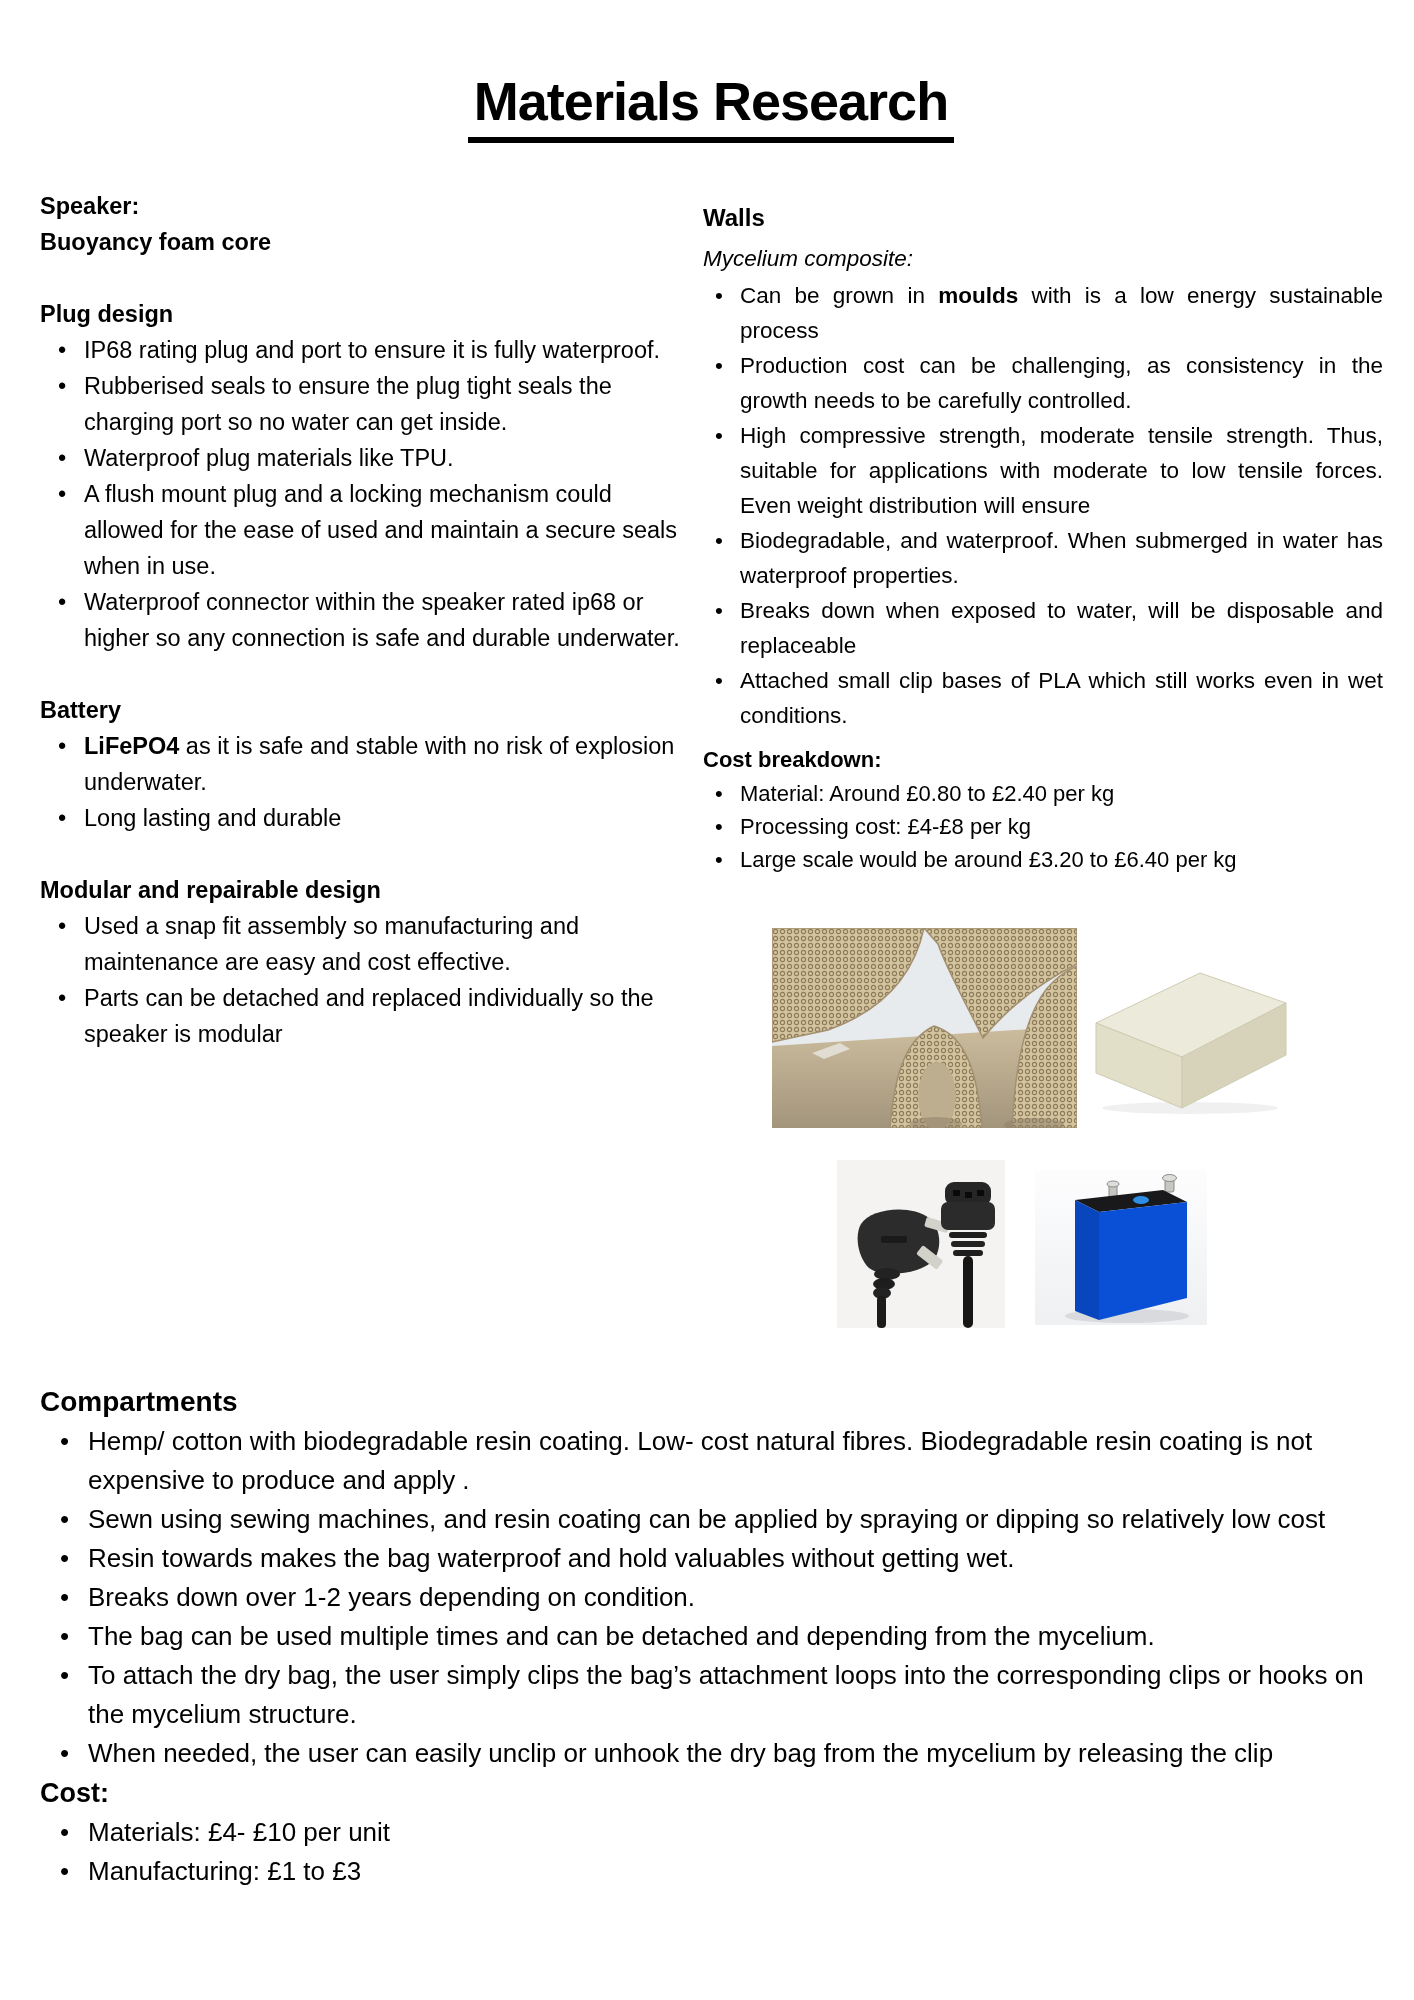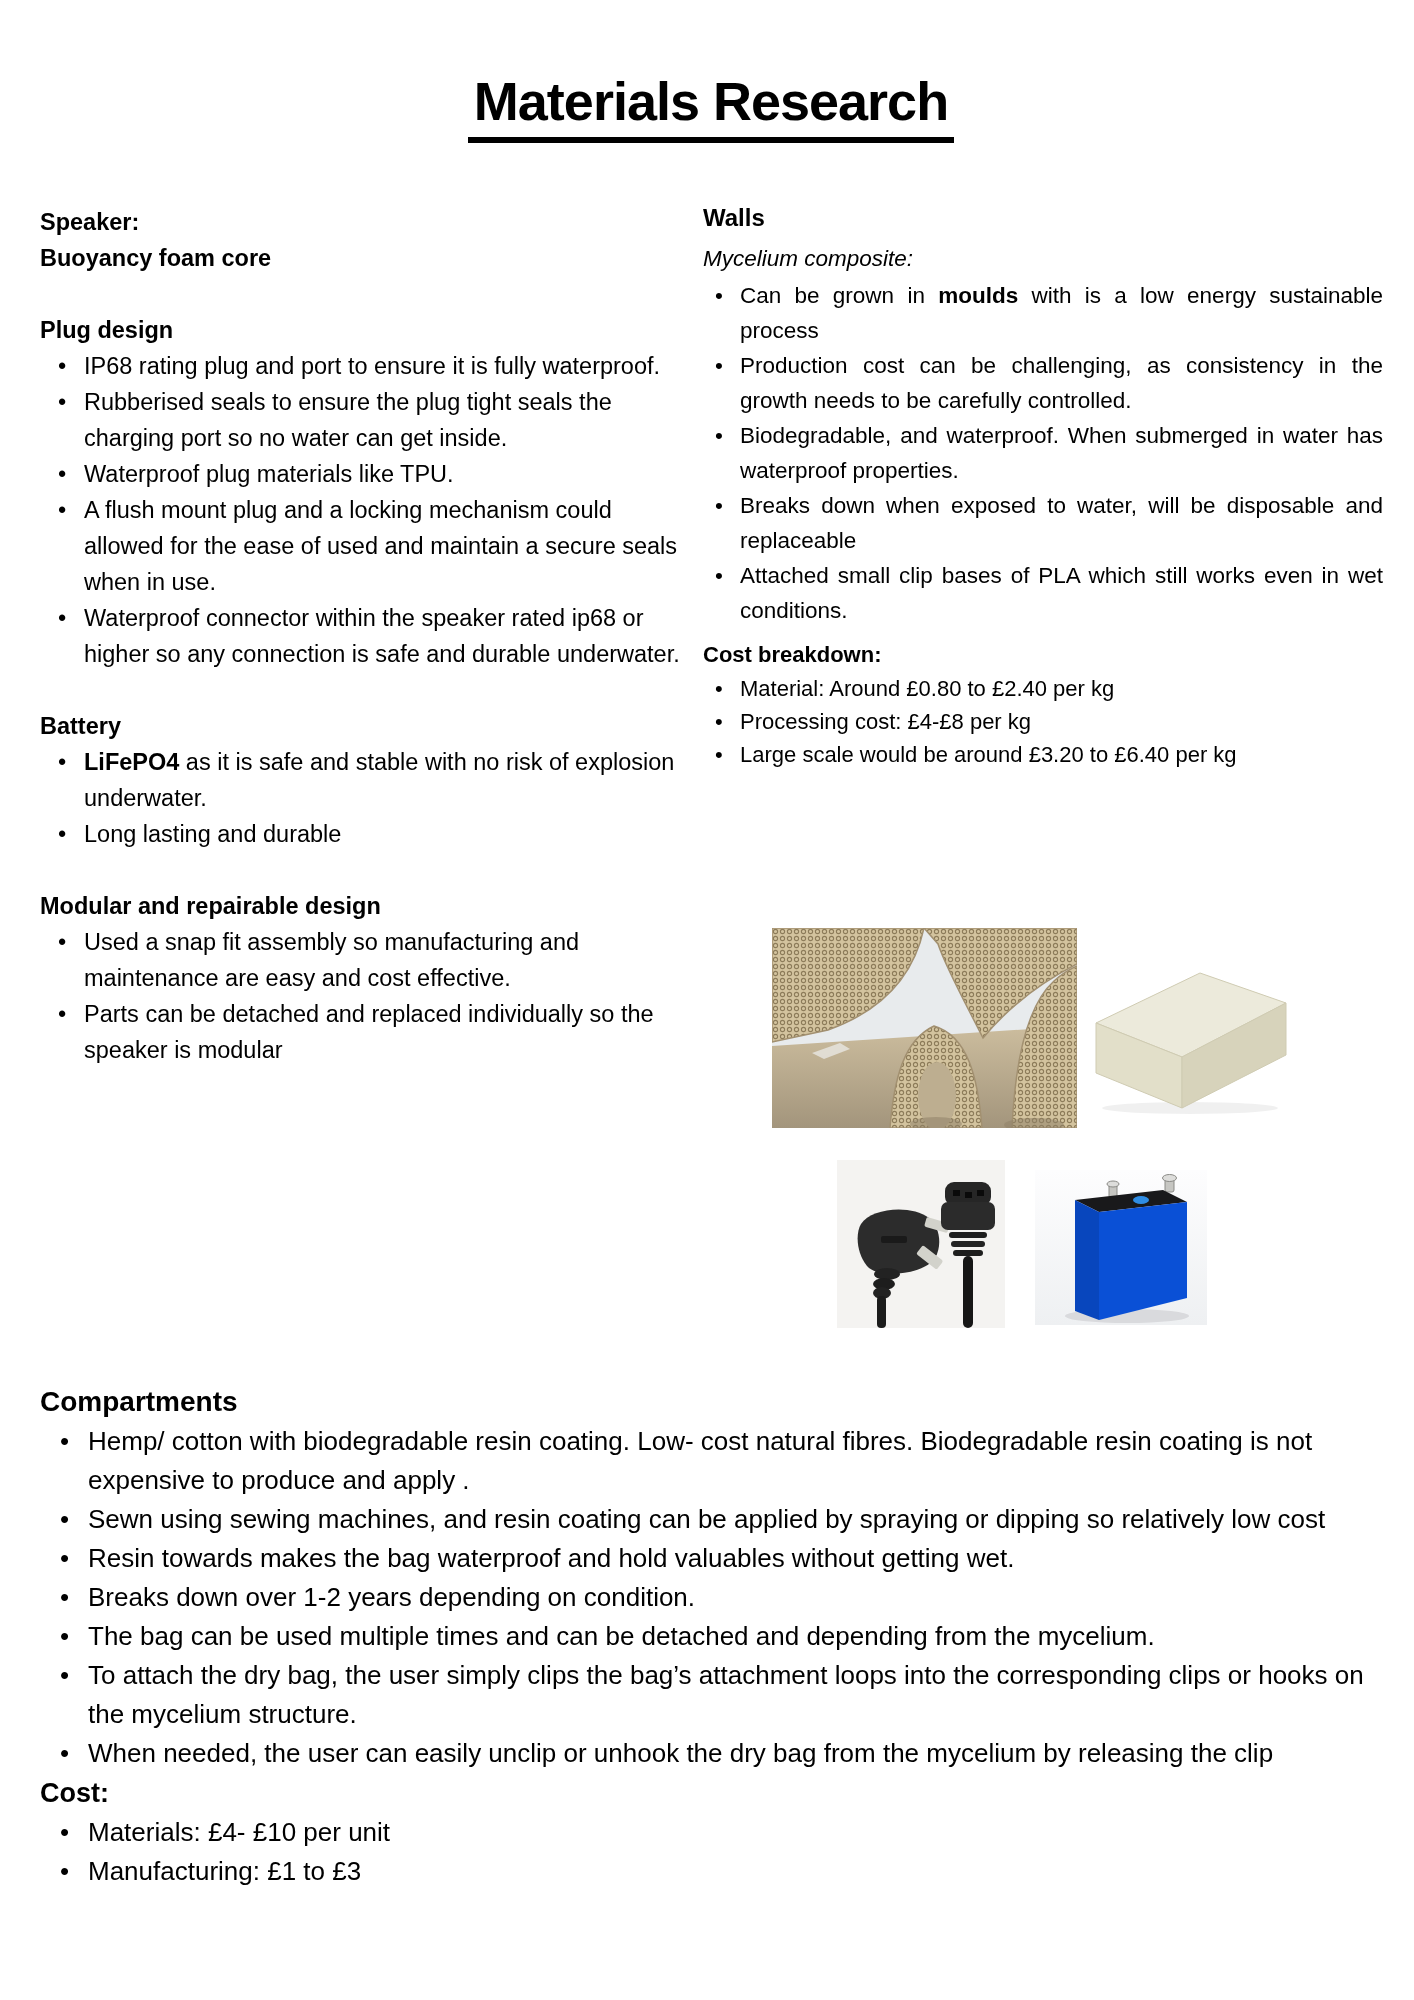--- a/index.html
+++ b/index.html
@@ -9,21 +9,21 @@
     font-family:"Liberation Sans", sans-serif;
     overflow:hidden;
   }
   
   .title-wrap { position:absolute; top:30px; left:4px; width:100%; text-align:center;margin-top:40px; }
   .title {
     display:inline-block; font-size:54px; font-weight:800; letter-spacing:-1px;
     border-bottom:6px solid #000; padding:0 6px 5px 6px;
   }
   
-  .col-left  { position:absolute; left:40px;  top:204px; width:648px; font-size:23.5px; line-height:36px; }
+  .col-left  { position:absolute; left:40px;  top:188px; width:648px; font-size:23.5px; line-height:36px; }
   .col-right { position:absolute; left:703px; top:196px; width:680px; font-size:22.5px; line-height:35px; }
   .h-bold { font-weight:700; }
   .h-sec  { font-weight:700; margin-top:36px; }
   .walls-title { font-size:24px; font-weight:700; line-height:44px; }
   .walls-sub   { font-style:italic; line-height:38px; }
   ul.blts { list-style:none; margin:0; padding:0; }
   ul.blts > li { position:relative; padding-left:44px; }
   ul.blts > li::before { content:"•"; position:absolute; left:18px; top:0; }
   .col-right ul.blts > li { padding-left:37px; }
   .col-right ul.blts > li::before { left:12px; }
@@ -78,20 +78,21 @@
       <li>Parts can be detached and replaced individually so the speaker is modular</li>
     </ul>
   </div>
 
   <div class="col-right">
     <div class="walls-title">Walls</div>
     <div class="walls-sub">Mycelium composite:</div>
     <ul class="blts justify">
       <li><span>Can be grown in </span><b>moulds</b><span> with is a low energy sustainable process</span></li>
       <li>Production cost can be challenging, as consistency in the growth needs to be carefully controlled.</li>
+      <li>High compressive strength, moderate tensile strength. Thus, suitable for applications with moderate to low tensile forces. Even weight distribution will ensure</li>
       <li>Biodegradable, and waterproof. When submerged in water has waterproof properties.</li>
       <li>Breaks down when exposed to water, will be disposable and replaceable</li>
       <li>Attached small clip bases of PLA which still works even in wet conditions.</li>
     </ul>
 
     <div class="costb-head">Cost breakdown:</div>
     <ul class="blts costb">
       <li>Material: Around £0.80 to £2.40 per kg</li>
       <li>Processing cost: £4-£8 per kg</li>
       <li>Large scale would be around £3.20 to £6.40 per kg</li>

